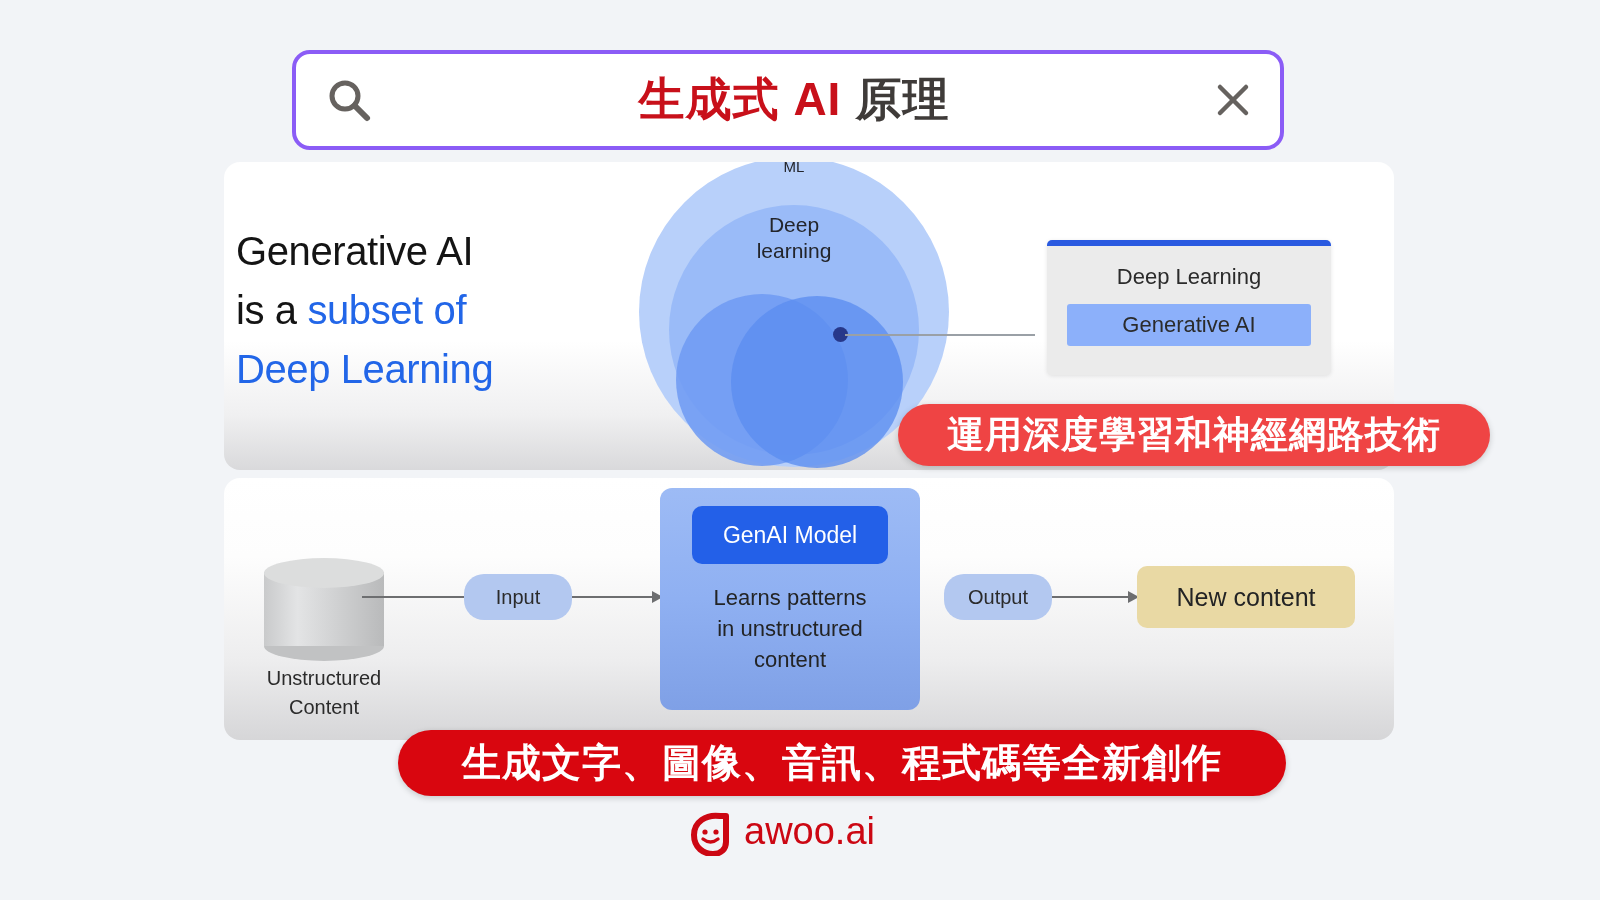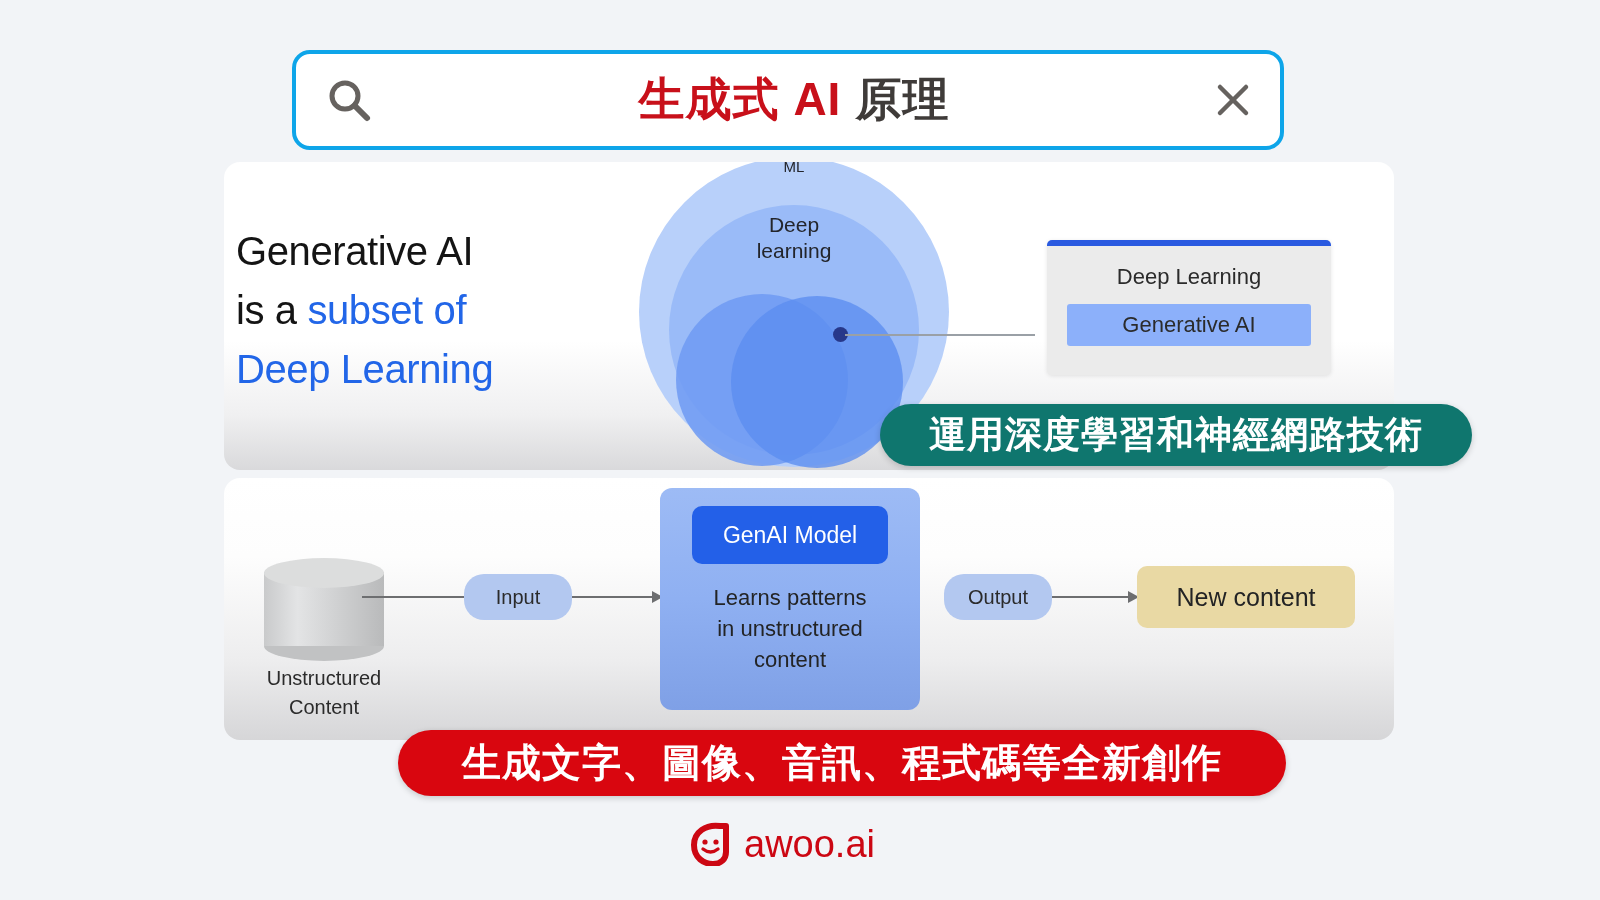--- a/index.html
+++ b/index.html
@@ -21,21 +21,21 @@
   }
 
   
   .searchbar {
     position: absolute;
     left: 292px;
     top: 50px;
     width: 992px;
     height: 100px;
     background: #ffffff;
-    border: 4px solid #0ea5e9;
+    border: 4px solid #8b5cf6;
     border-radius: 18px;
     display: flex;
     align-items: center;
     padding: 0 30px;
   }
   .search-icon {
     width: 46px;
     height: 46px;
     flex: 0 0 46px;
     display: block;
@@ -163,25 +163,25 @@
     position: absolute;
     display: flex;
     align-items: center;
     justify-content: center;
     color: #ffffff;
     font-weight: 700;
     white-space: nowrap;
     letter-spacing: 1px;
   }
   #banner-blue {
-    left: 880px;
+    left: 898px;
     top: 404px;
     width: 592px;
     height: 62px;
-    background: #0f766e;
+    background: #ef4444;
     border-radius: 31px;
     font-size: 37px;
     box-shadow: 0 2px 6px rgba(0,0,0,.18);
   }
   #banner-red {
     left: 398px;
     top: 730px;
     width: 888px;
     height: 66px;
     background: #d9060f;
@@ -314,21 +314,21 @@
   }
 
   
   .logo {
     position: absolute;
     left: 690px;
     top: 810px;
     width: 220px;
     height: 56px;
     display: flex;
-    align-items: flex-end;
+    align-items: flex-start;
     gap: 12px;
   }
   .logo-mark { width: 42px; height: 46px; display: block; }
   .logo-text {
     font-size: 38px;
     color: #cc0713;
     letter-spacing: 0px;
     font-weight: 400;
   }
 </style>

